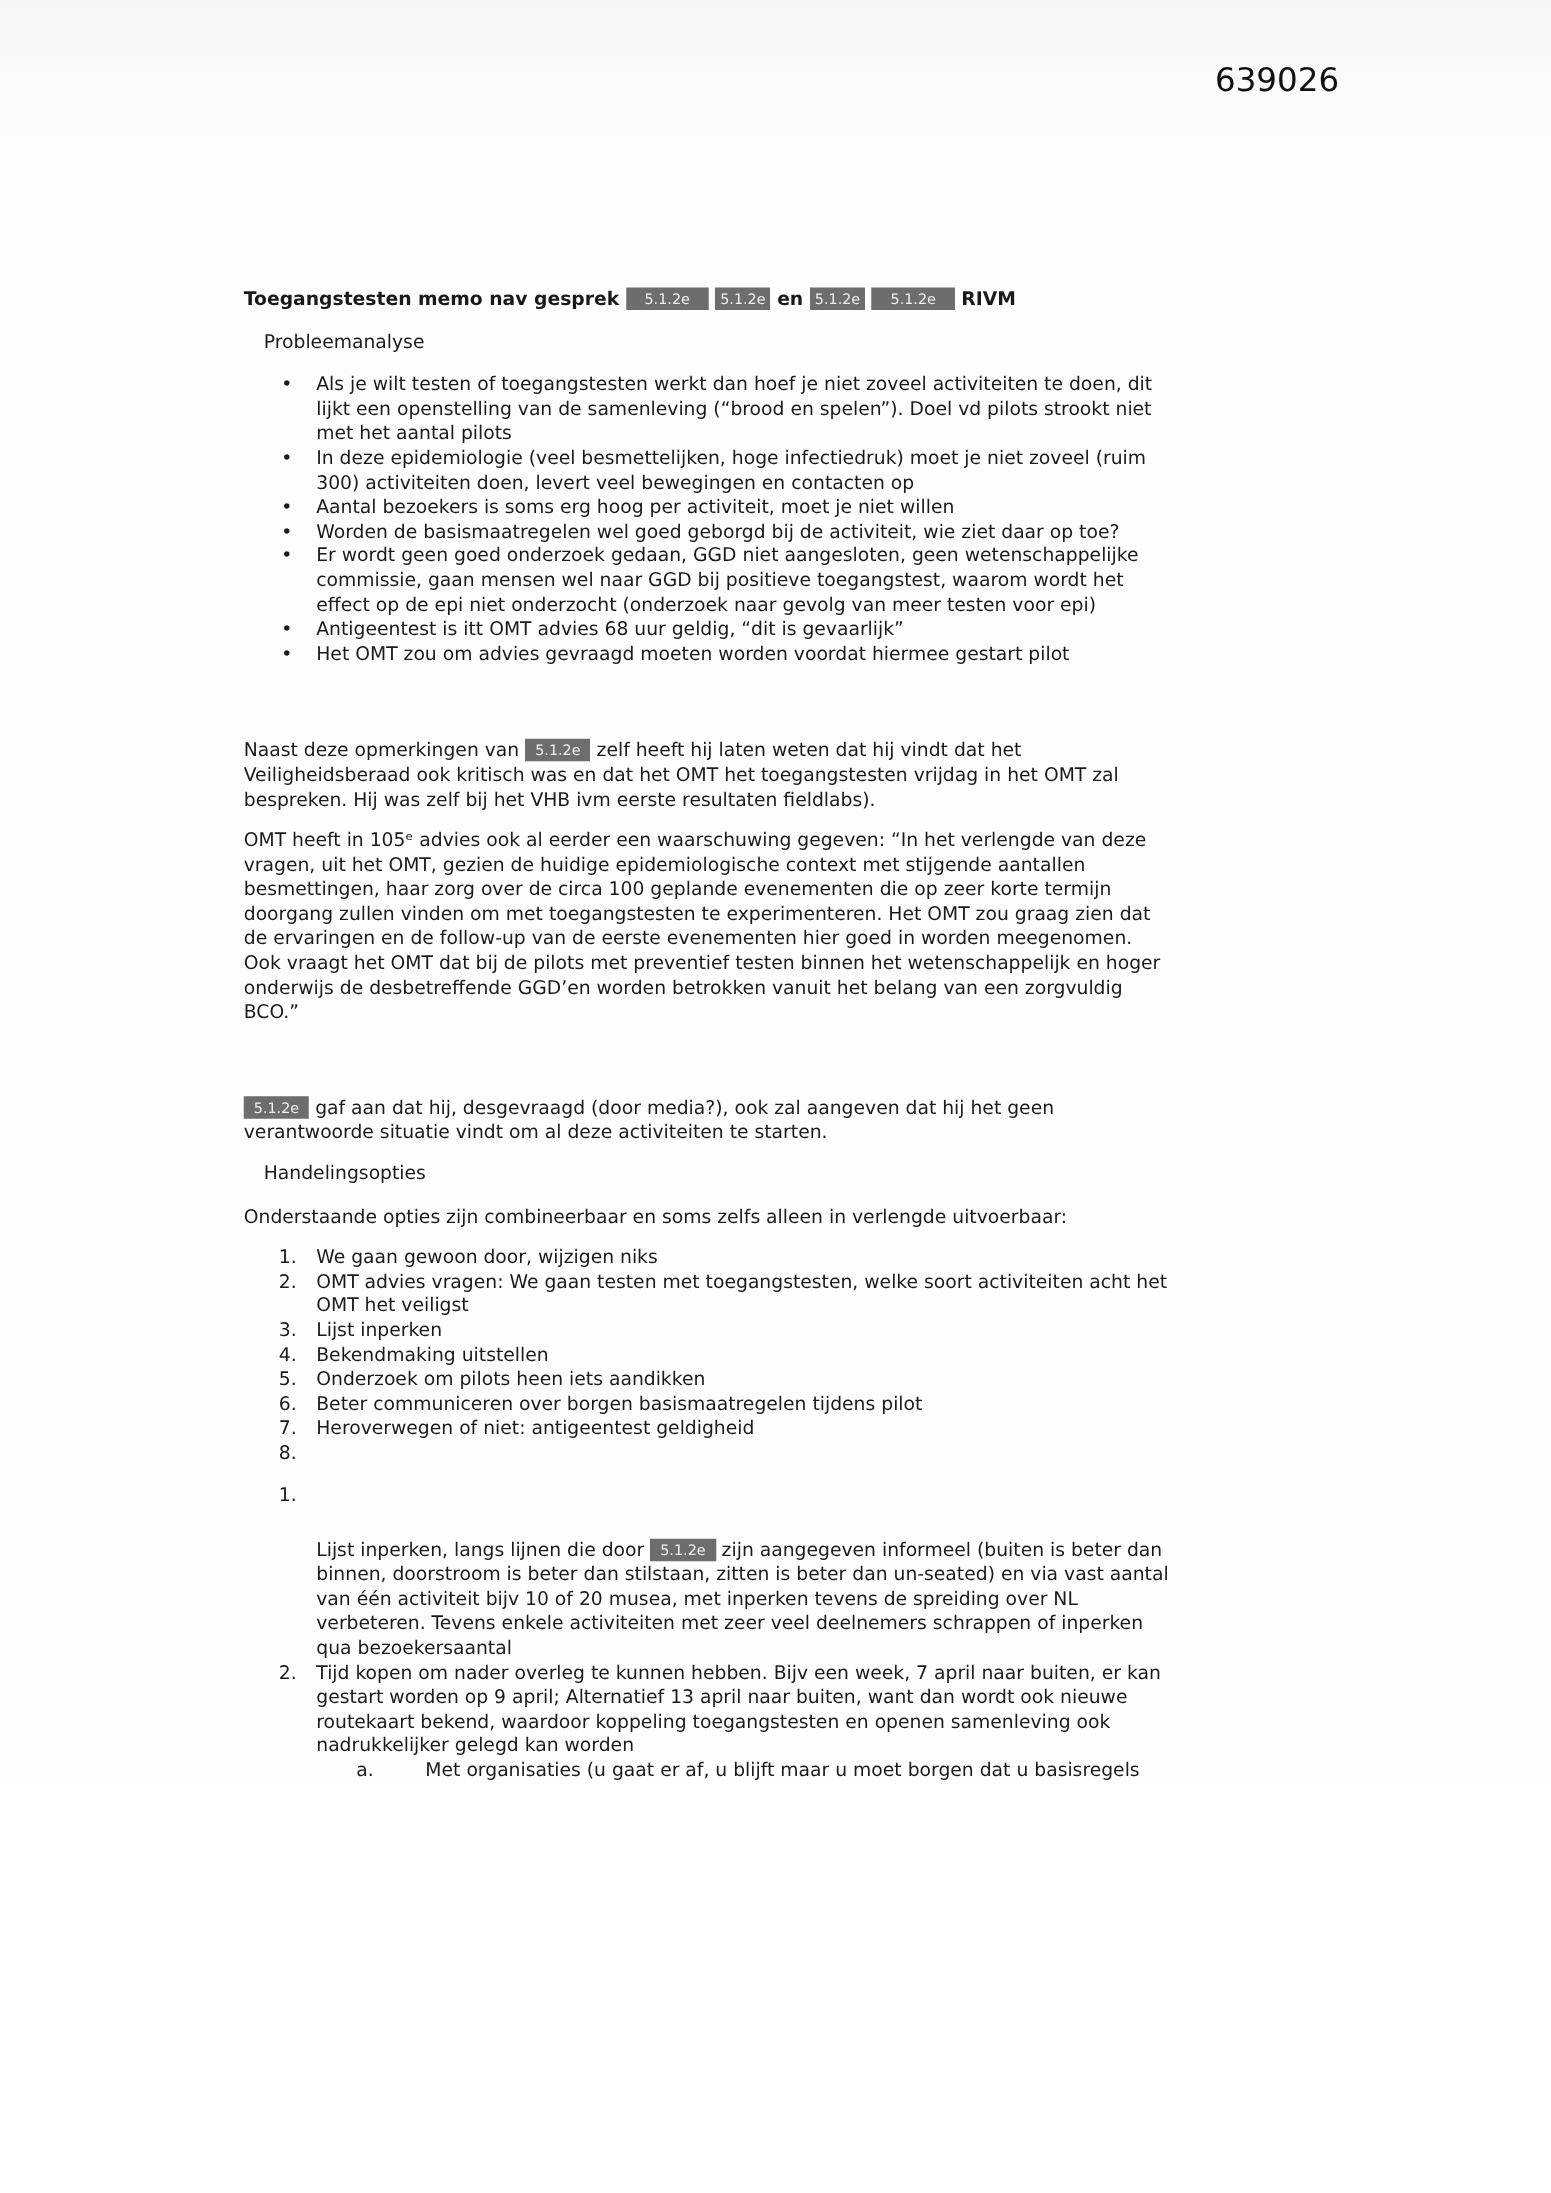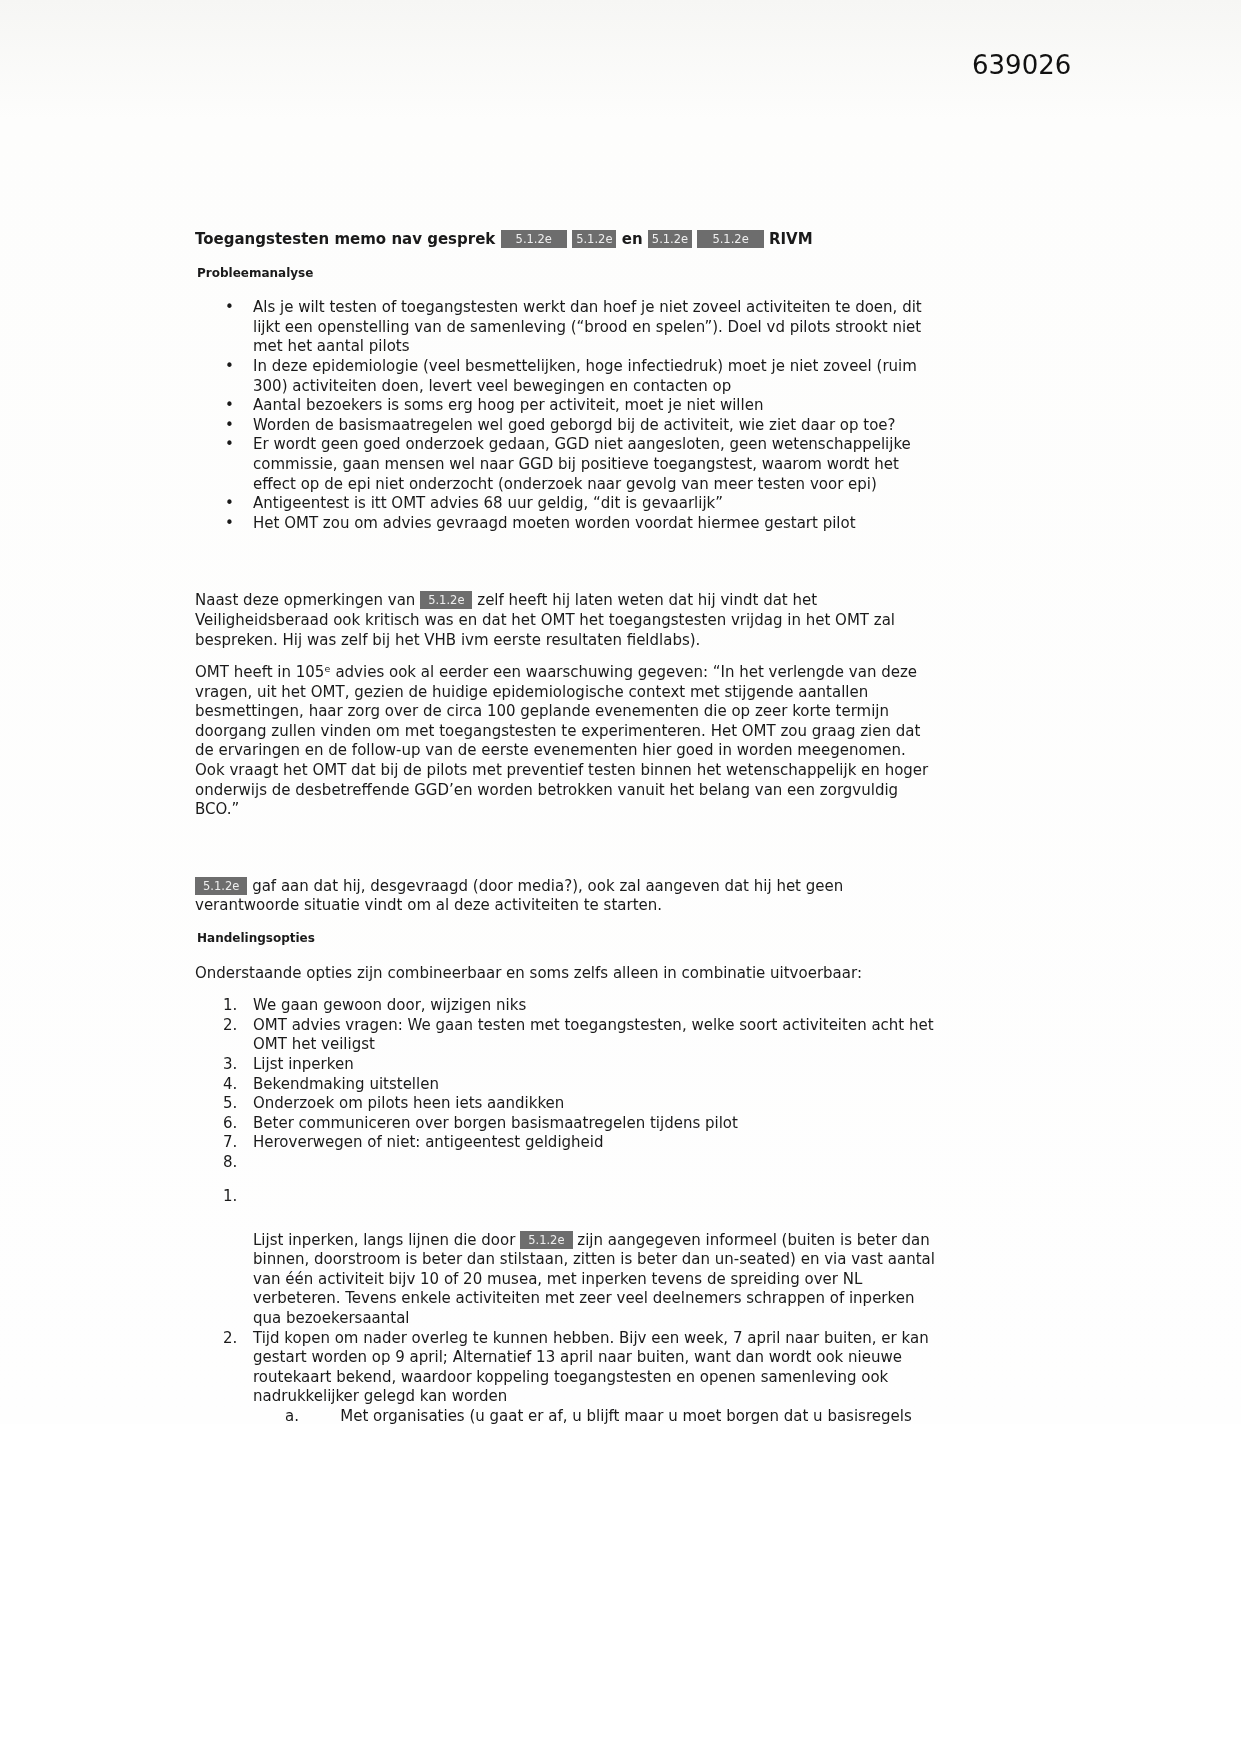--- a/index.html
+++ b/index.html
@@ -43,23 +43,23 @@
     font-size: 11.5px;
     line-height: 16px;
     padding: 1px 8px;
     vertical-align: 1px;
     font-weight: normal;
     margin-top: 44px;
   }
   .redaction.wide { padding: 1px 15px; }
   .redaction.narrow { padding: 1px 4px; }
   h2 {
-    font-size: 12px;
-    font-weight: bold;
-    margin: 0 0 15px 2px;
+    font-size: 15px;
+    font-weight: normal;
+    margin: 0 0 15px 16px;
     line-height: 19.6px;
   }
   p {
     margin: 0 0 13px 0;
   }
   ul.bullets {
     list-style: none;
     margin: 0 0 14px 0;
     padding: 0;
   }
@@ -140,21 +140,21 @@
     </ul>
 
     <p><span>Naast deze opmerkingen van</span> <span class="redaction">5.1.2e</span> <span>zelf heeft hij laten weten dat hij vindt dat het Veiligheidsberaad ook kritisch was en dat het OMT het toegangstesten vrijdag in het OMT zal bespreken. Hij was zelf bij het VHB ivm eerste resultaten fieldlabs).</span></p>
 
     <p>OMT heeft in 105ᵉ advies ook al eerder een waarschuwing gegeven: “In het verlengde van deze vragen, uit het OMT, gezien de huidige epidemiologische context met stijgende aantallen besmettingen, haar zorg over de circa 100 geplande evenementen die op zeer korte termijn doorgang zullen vinden om met toegangstesten te experimenteren. Het OMT zou graag zien dat de ervaringen en de follow-up van de eerste evenementen hier goed in worden meegenomen. Ook vraagt het OMT dat bij de pilots met preventief testen binnen het wetenschappelijk en hoger onderwijs de desbetreffende GGD’en worden betrokken vanuit het belang van een zorgvuldig BCO.”</p>
 
     <p><span class="redaction">5.1.2e</span> <span>gaf aan dat hij, desgevraagd (door media?), ook zal aangeven dat hij het geen verantwoorde situatie vindt om al deze activiteiten te starten.</span></p>
 
     <h2>Handelingsopties</h2>
 
-    <p>Onderstaande opties zijn combineerbaar en soms zelfs alleen in combinatie uitvoerbaar:</p>
+    <p>Onderstaande opties zijn combineerbaar en soms zelfs alleen in verlengde uitvoerbaar:</p>
 
     <ol class="numbered">
       <li><span>We gaan gewoon door, wijzigen niks</span></li>
       <li><span>OMT advies vragen: We gaan testen met toegangstesten, welke soort activiteiten acht het OMT het veiligst</span></li>
       <li><span>Lijst inperken</span></li>
       <li><span>Bekendmaking uitstellen</span></li>
       <li><span>Onderzoek om pilots heen iets aandikken</span></li>
       <li><span>Beter communiceren over borgen basismaatregelen tijdens pilot</span></li>
       <li><span>Heroverwegen of niet: antigeentest geldigheid</span></li>
       <li><span></span></li>

